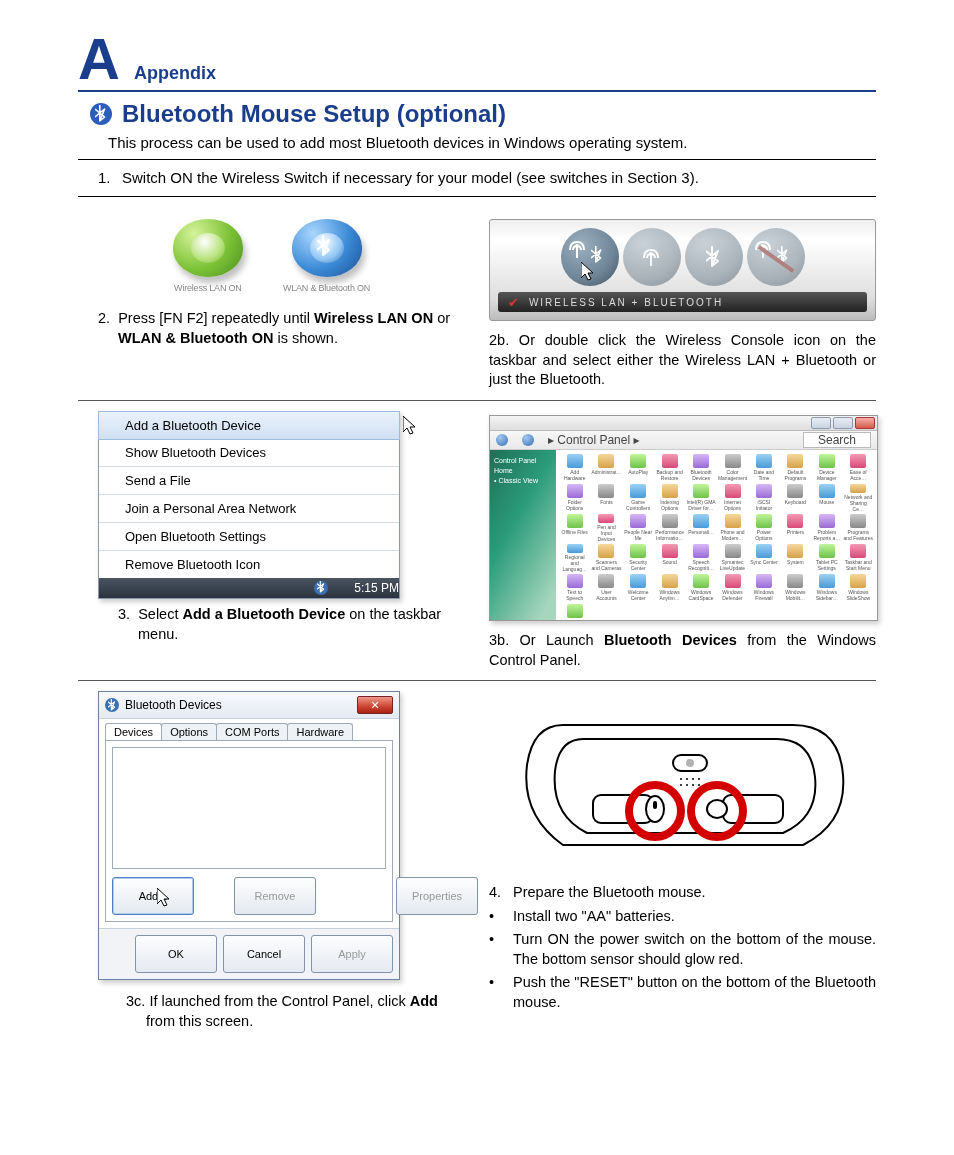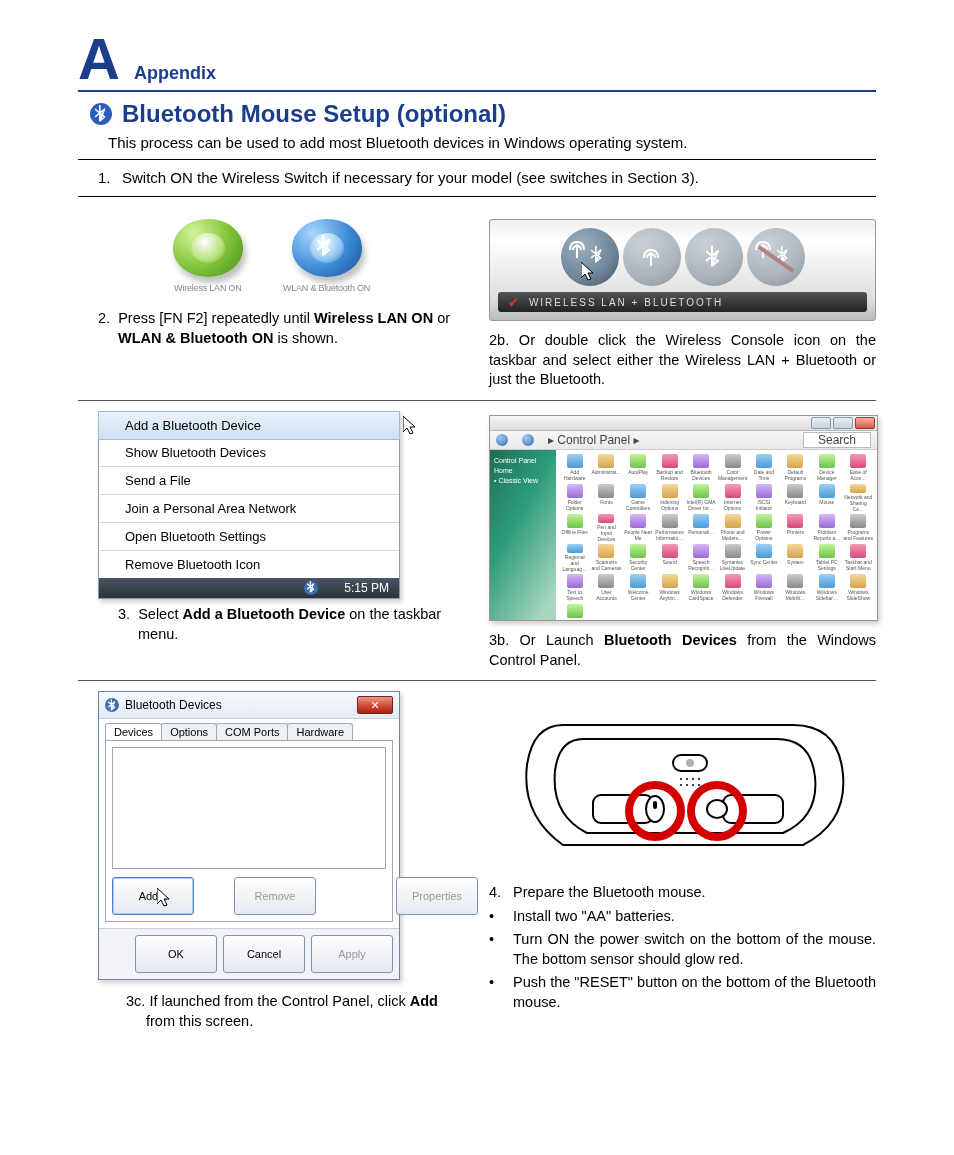--- a/index.html
+++ b/index.html
@@ -231,21 +231,21 @@
     margin: -1px;
   }
   .menu-cursor {
     position: absolute;
     right: -20px; top: 4px;
   }
   .menu-taskbar {
     background: linear-gradient(#4a5562,#2a333d);
     color: #fff;
     font-size: 12px;
-    padding: 3px 10px;
+    padding: 3px 0;
     display: flex;
     justify-content: flex-end;
     align-items: center;
     gap: 26px;
   }
   .mini-bt {
     width: 14px;
     height: 14px;
     display: inline-flex;
     align-items: center;

